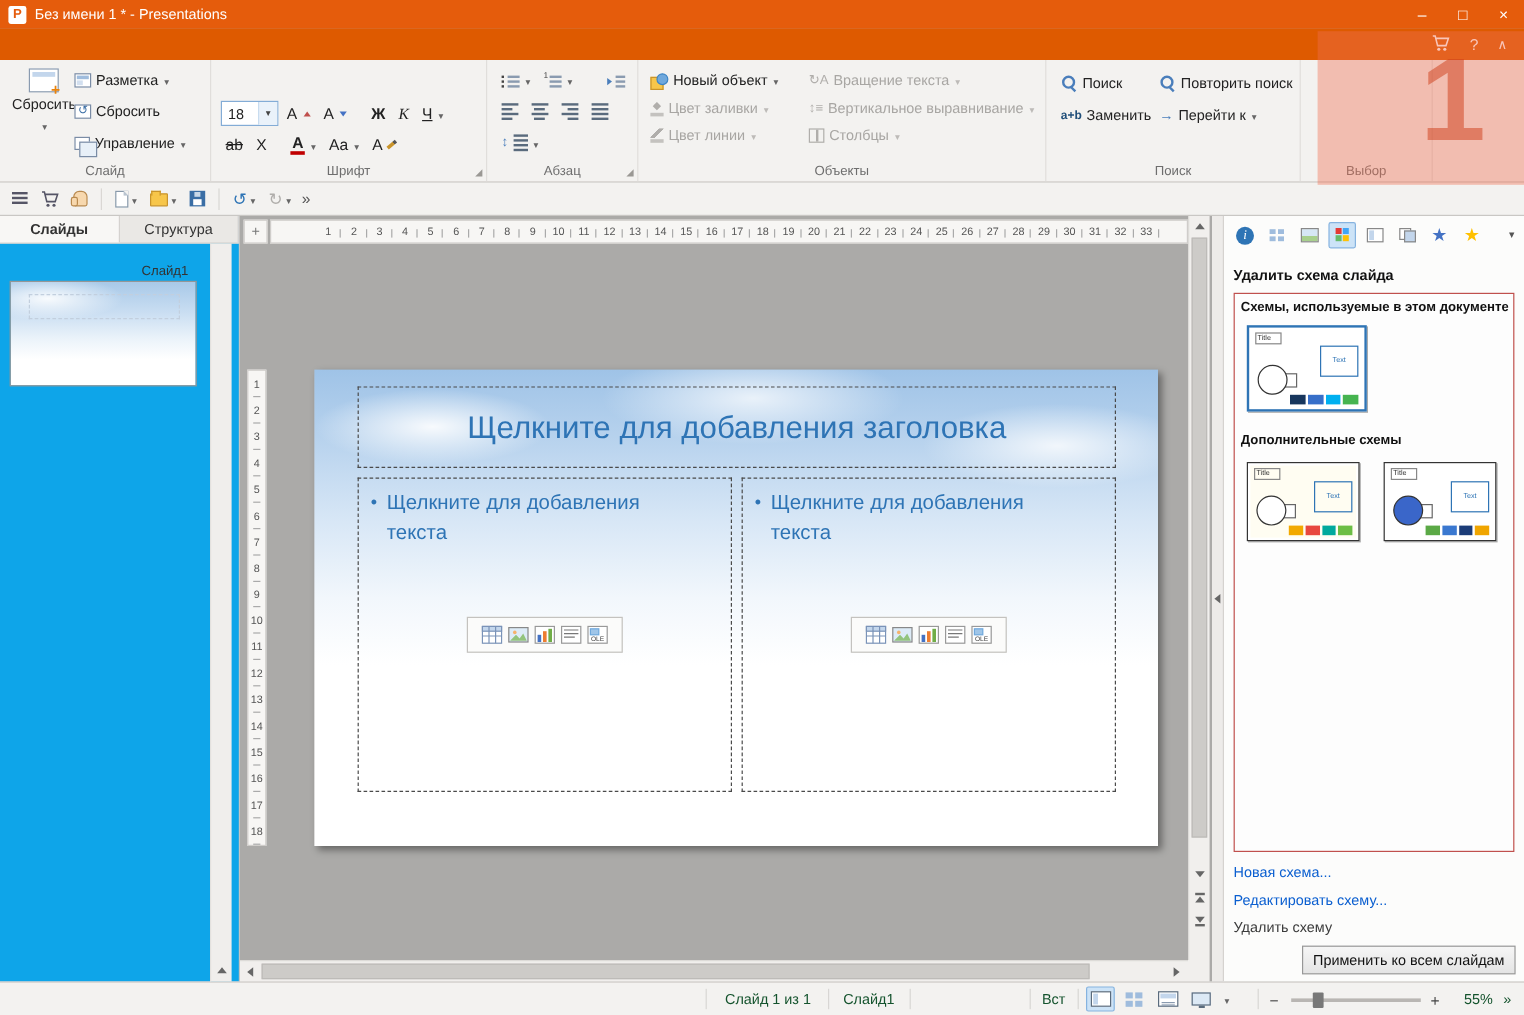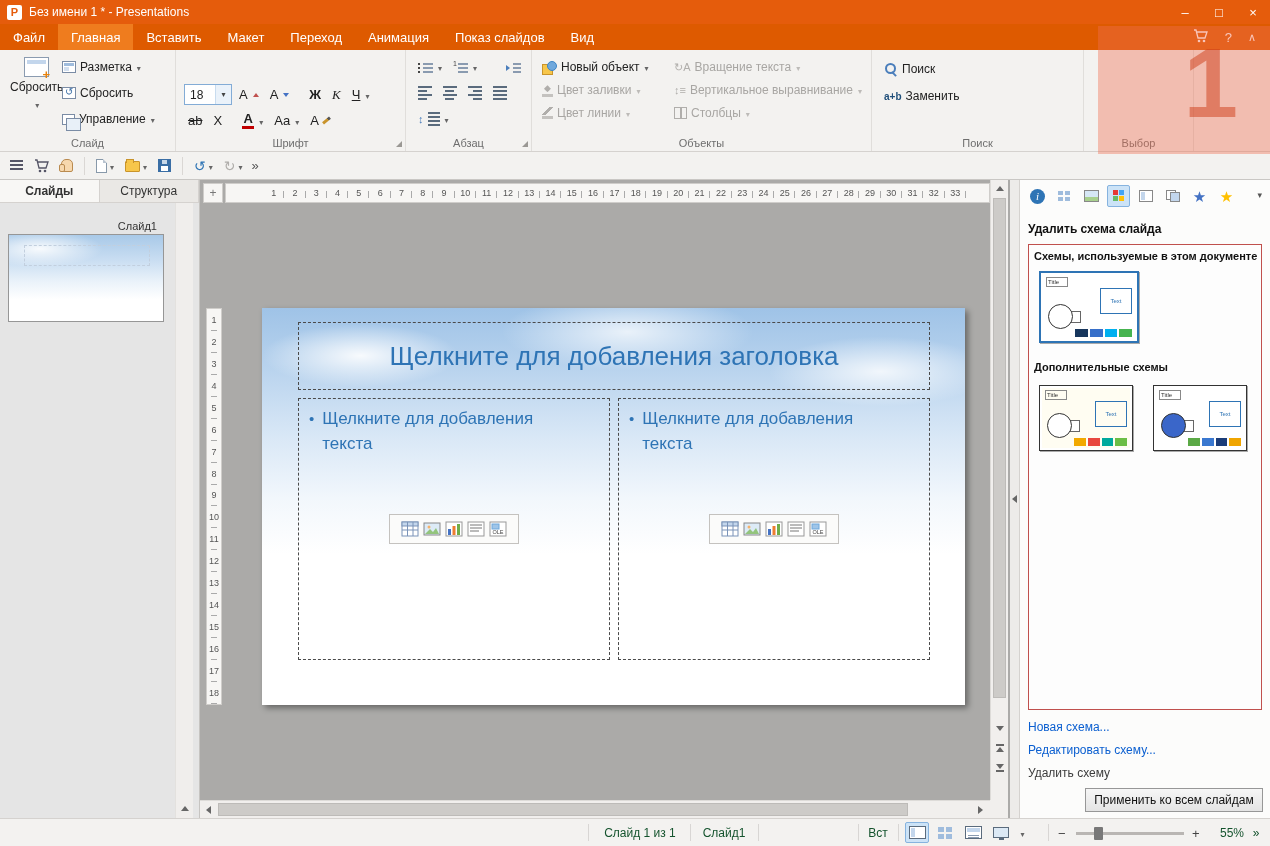--- a/index.html
+++ b/index.html
@@ -105,21 +105,21 @@
 .i-doc::before{content:"";position:absolute;right:-1px;top:-1px;border-style:solid;border-width:0 4px 4px 0;border-color:transparent #F3F2F0 #B9C4D0 transparent}
 .i-folder{width:15px;height:11px;background:#F7C64A;border:1px solid #C9942B;border-radius:1px;position:relative;margin-top:2px}
 .i-folder::before{content:"";position:absolute;left:0;top:-3px;width:6px;height:3px;background:#F7C64A;border:1px solid #C9942B;border-bottom:none}
 .i-floppy{width:13px;height:13px;background:#3A6EA5;position:relative}
 .i-floppy::before{content:"";position:absolute;left:3px;bottom:1px;width:7px;height:5px;background:#fff}
 .i-floppy::after{content:"";position:absolute;left:4px;top:1px;width:5px;height:4px;background:#C8D8E8}
 .i-undo::before{content:"↺";font-size:14px;color:#2E74B5}
 .i-redo::before{content:"↻";font-size:14px;color:#B0AEAB}
 .qmore{font-size:13px;color:#555}
 
-.left-panel{position:absolute;left:0;top:180px;width:200px;height:638px;background:#e5e5e5;border-right:1px solid #C6C4C1;z-index:2}
+.left-panel{position:absolute;left:0;top:180px;width:200px;height:638px;background:#0ea5e9;border-right:1px solid #C6C4C1;z-index:2}
 .lp-tabs{display:flex;height:23px;background:#EAE8E5;border-bottom:1px solid #D5D2CF}
 .lp-tab{flex:1;display:flex;align-items:center;justify-content:center;font-size:12px;color:#333;border-right:1px solid #D5D2CF}
 .lp-tab.active{background:#F8F7F5;font-weight:bold}
 .lp-slidename{position:absolute;left:0;top:40px;width:157px;text-align:right;font-size:11px;color:#333}
 .lp-thumb{position:absolute;left:8px;top:54px;width:156px;height:88px;border:1px solid #969696;background:radial-gradient(ellipse 90px 26px at 20% 16%,rgba(255,255,255,.9),rgba(255,255,255,0) 70%),linear-gradient(180deg,#A8C9E8 0%,#CADEF2 30%,#EBF3FA 55%,#FFFFFF 75%)}
 .lp-thumb::before{content:"";position:absolute;left:10%;top:12%;width:80%;height:22%;border:1px dashed #C2CFDE}
 .lp-scroll{position:absolute;right:6px;top:23px;bottom:0;width:18px;background:#F0EEEC;border-left:1px solid #E3E1DE}
 .lp-sbtn{position:absolute;left:1px;width:16px;height:15px;display:flex;align-items:center;justify-content:center}
 
 .main-area{position:absolute;left:200px;top:180px;width:810px;height:638px;background:#ABAAA8}
@@ -218,30 +218,20 @@
   <span class="app-icon">P</span>
   <span class="title-text">Без имени 1 * - Presentations</span>
   <span class="win-controls">
     <span class="winbtn">–</span>
     <span class="winbtn">□</span>
     <span class="winbtn">×</span>
   </span>
 </div>
 
 <div class="tabbar">
-  <div style="display:flex">
-      <div class="tab">Файл</div>
-      <div class="tab active">Главная</div>
-      <div class="tab">Вставить</div>
-      <div class="tab">Макет</div>
-      <div class="tab">Переход</div>
-      <div class="tab">Анимация</div>
-      <div class="tab">Показ слайдов</div>
-      <div class="tab">Вид</div>
-    </div>
   <div class="tabbar-right">
     <span>
       <svg width="16" height="14" viewBox="0 0 16 14">
           <path d="M1 1 h2 l2 8 h7 l2 -6 h-10" fill="none" stroke="#fff" stroke-width="1.3"></path>
           <circle cx="6" cy="12" r="1.3" fill="#fff"></circle>
           <circle cx="11" cy="12" r="1.3" fill="#fff"></circle>
         </svg>
     </span>
     <span style="font-size:13px">?</span>
     <span style="font-size:11px">∧</span>
@@ -411,20 +401,31 @@
 
   <div class="rgroup" style="width:212px">
     <div class="abs" style="left:8px;top:10px;display:flex;flex-direction:column;gap:9px">
       <span class="rbtn">
           <span class="i-search"></span>
           <span>Поиск</span>
         </span>
       <span class="rbtn">
           <span class="i-ab">a+b</span>
           <span>Заменить</span>
+        </span>
+    </div>
+    <div class="abs" style="left:90px;top:10px;display:flex;flex-direction:column;gap:9px">
+      <span class="rbtn">
+          <span class="i-search"></span>
+          <span>Повторить поиск</span>
+        </span>
+      <span class="rbtn">
+          <span class="i-goto">→</span>
+          <span>Перейти к</span>
+          <span class="dd"></span>
         </span>
     </div>
     <div class="glabel">Поиск</div>
   </div>
 
   <div class="rgroup" style="width:110px">
     <div class="glabel">Выбор</div>
   </div>
 </div>
 

